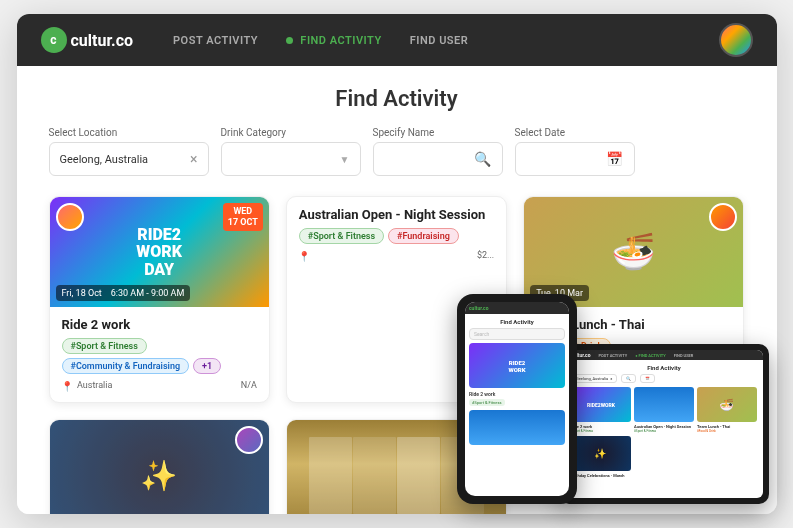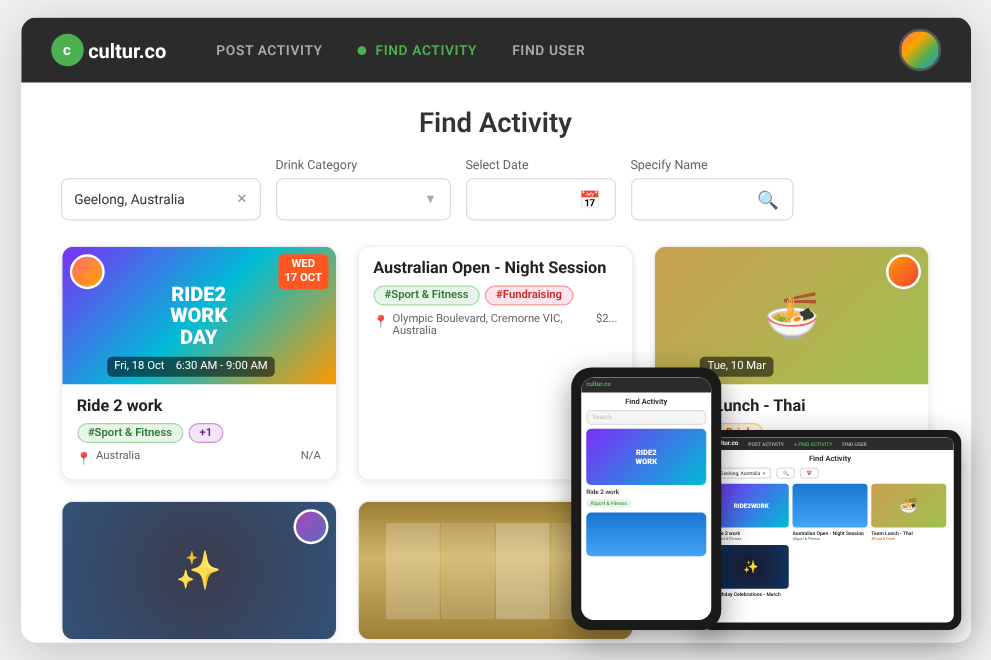--- a/index.html
+++ b/index.html
@@ -200,21 +200,20 @@
     }
     .card-date-badge {
       position: absolute;
       bottom: 6px;
       left: 6px;
       background: rgba(0,0,0,0.55);
       color: #fff;
       font-size: 9px;
       padding: 3px 6px;
       border-radius: 4px;
-      margin-left: 30px;
     }
     .card-avatar {
       position: absolute;
       top: 6px;
       left: 6px;
       width: 28px;
       height: 28px;
       border-radius: 50%;
       border: 2px solid #fff;
       background: linear-gradient(135deg, #ff6b6b, #ffa500);
@@ -428,44 +427,45 @@
       <span class="nav-link">FIND USER</span>
     </div>
     <div class="nav-avatar"></div>
   </nav>
 
   <div class="main">
     <h1 class="page-title">Find Activity</h1>
 
     <div class="filters">
       <div class="filter-group">
+        <label class="filter-label">Select Location</label>
         <div class="filter-input filter-location">
           <span style="font-size:11px;color:#333;flex:1;">Geelong, Australia</span>
           <span class="filter-clear">×</span>
         </div>
       </div>
       <div class="filter-group">
         <label class="filter-label">Drink Category</label>
         <div class="filter-input filter-category">
           <span style="font-size:11px;color:#bbb;flex:1;"></span>
           <span class="filter-arrow">▼</span>
         </div>
       </div>
       <div class="filter-group">
+        <label class="filter-label">Specify Name</label>
+        <div class="filter-input filter-name">
+          <span style="font-size:11px;color:#bbb;flex:1;"></span>
+          <span class="filter-icon">🔍</span>
+        </div>
+      </div>
+      <div class="filter-group">
         <label class="filter-label">Select Date</label>
         <div class="filter-input filter-date">
           <span style="font-size:11px;color:#bbb;flex:1;"></span>
           <span class="calendar-icon">📅</span>
-        </div>
-      </div>
-      <div class="filter-group">
-        <label class="filter-label">Specify Name</label>
-        <div class="filter-input filter-name">
-          <span style="font-size:11px;color:#bbb;flex:1;"></span>
-          <span class="filter-icon">🔍</span>
         </div>
       </div>
     </div>
 
     <div class="cards-grid">
 
       <div class="card">
         <div class="card-image card-ride">
           <div class="card-avatar"></div>
           <div style="text-align:center;">
@@ -475,40 +475,40 @@
           <div class="card-date-badge">
             <span>Fri, 18 Oct</span>
             &nbsp;&nbsp;
             <span>6:30 AM - 9:00 AM</span>
           </div>
         </div>
         <div class="card-body">
           <div class="card-title">Ride 2 work</div>
           <div class="card-tags">
             <span class="tag tag-sport">#Sport &amp; Fitness</span>
+            <span class="tag tag-community">#Community &amp; Fundraising</span>
             <span class="tag tag-more">+1</span>
           </div>
           <div class="card-location">
             <span class="location-icon">📍</span>
             <span>Australia</span>
             <span class="card-price" style="margin-left:auto;">N/A</span>
           </div>
         </div>
       </div>
 
       <div class="card">
         <div class="card-body">
           <div class="card-title">Australian Open - Night Session</div>
           <div class="card-tags">
             <span class="tag tag-sport">#Sport &amp; Fitness</span>
             <span class="tag tag-networking">#Fundraising</span>
           </div>
           <div class="card-location">
             <span class="location-icon">📍</span>
-            <span>Olympic Boulevard, Cremorne VIC, Australia</span>
             <span class="card-price" style="margin-left:auto;">$2...</span>
           </div>
         </div>
       </div>
 
       <div class="card">
         <div class="card-image card-food" style="background:linear-gradient(135deg,#c8a050,#a0c050);font-size:36px;">
           <div class="card-avatar-right" style="background:linear-gradient(135deg,#ff9800,#f44336);"></div>
           🍜
           <div class="card-date-badge">

